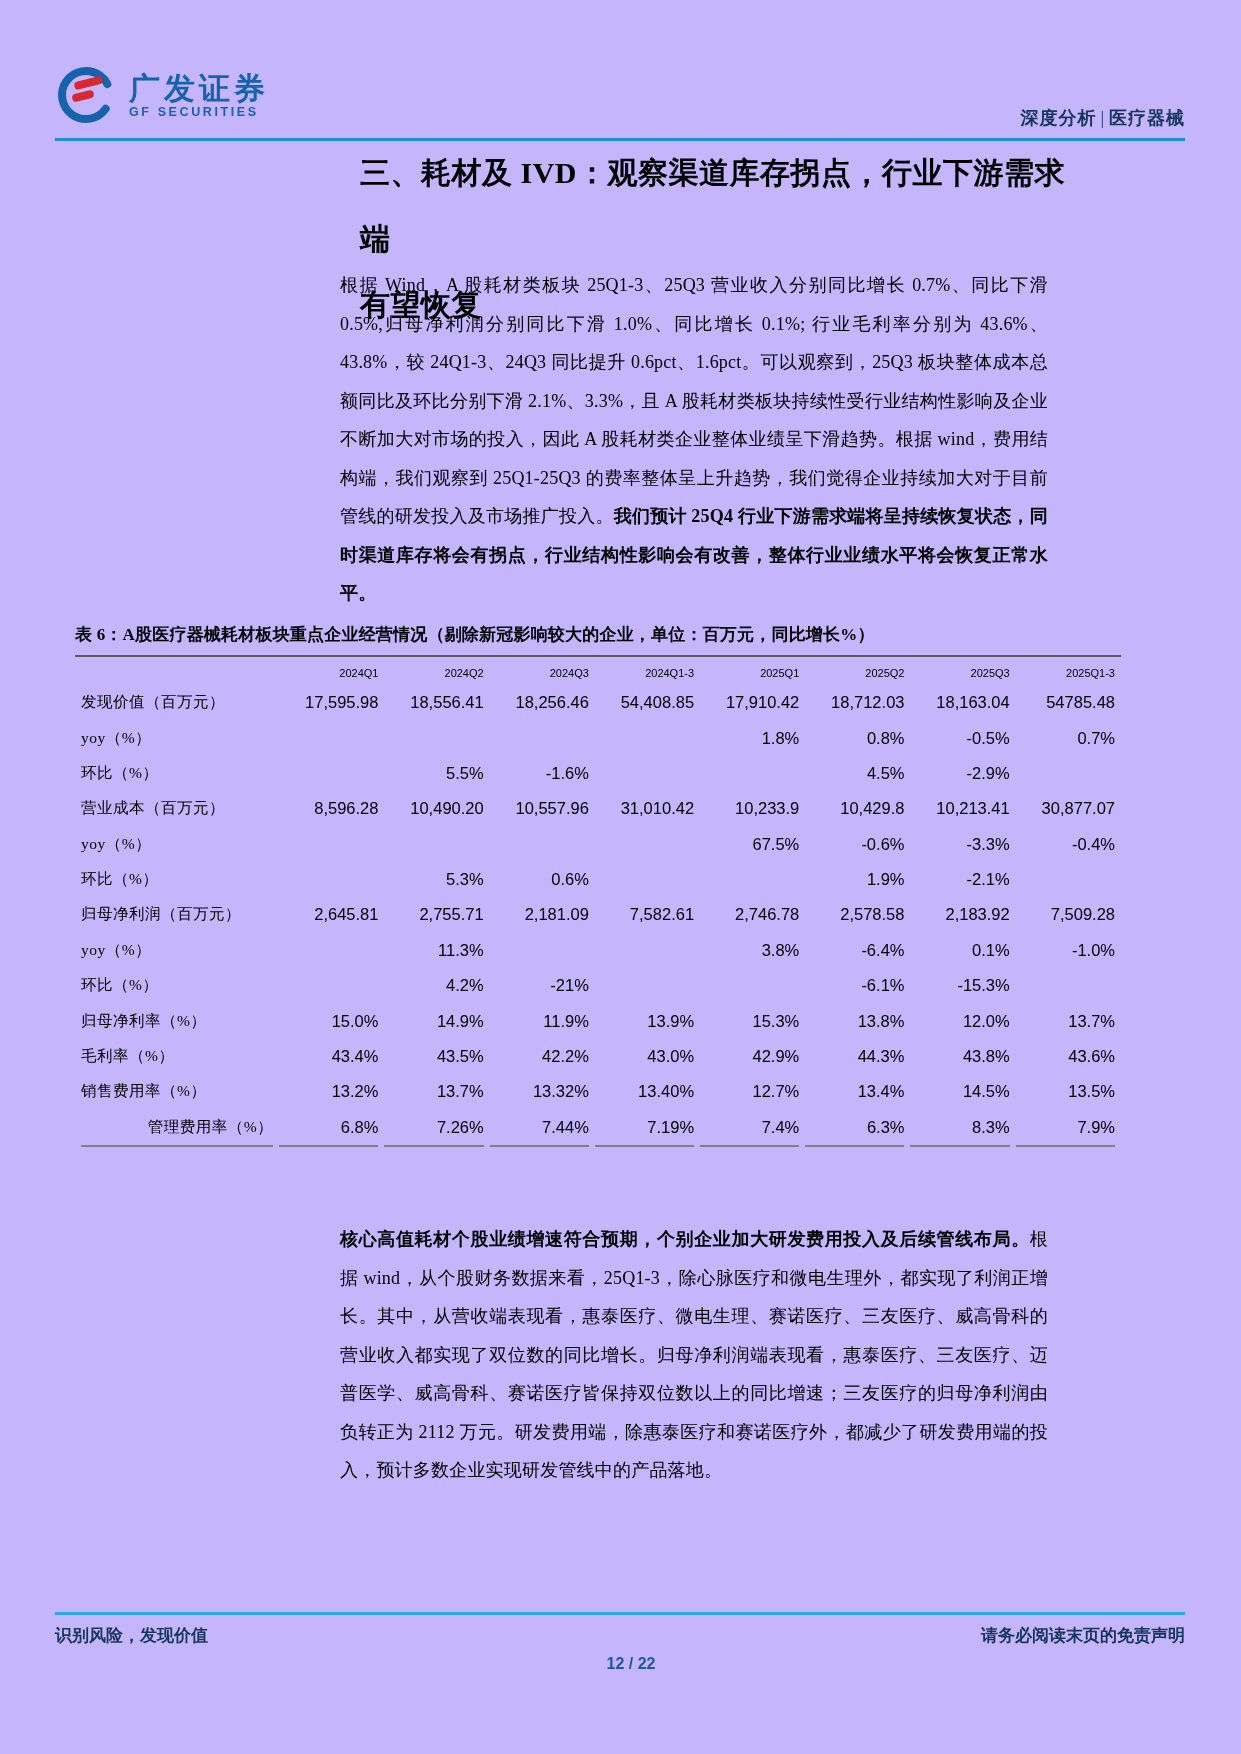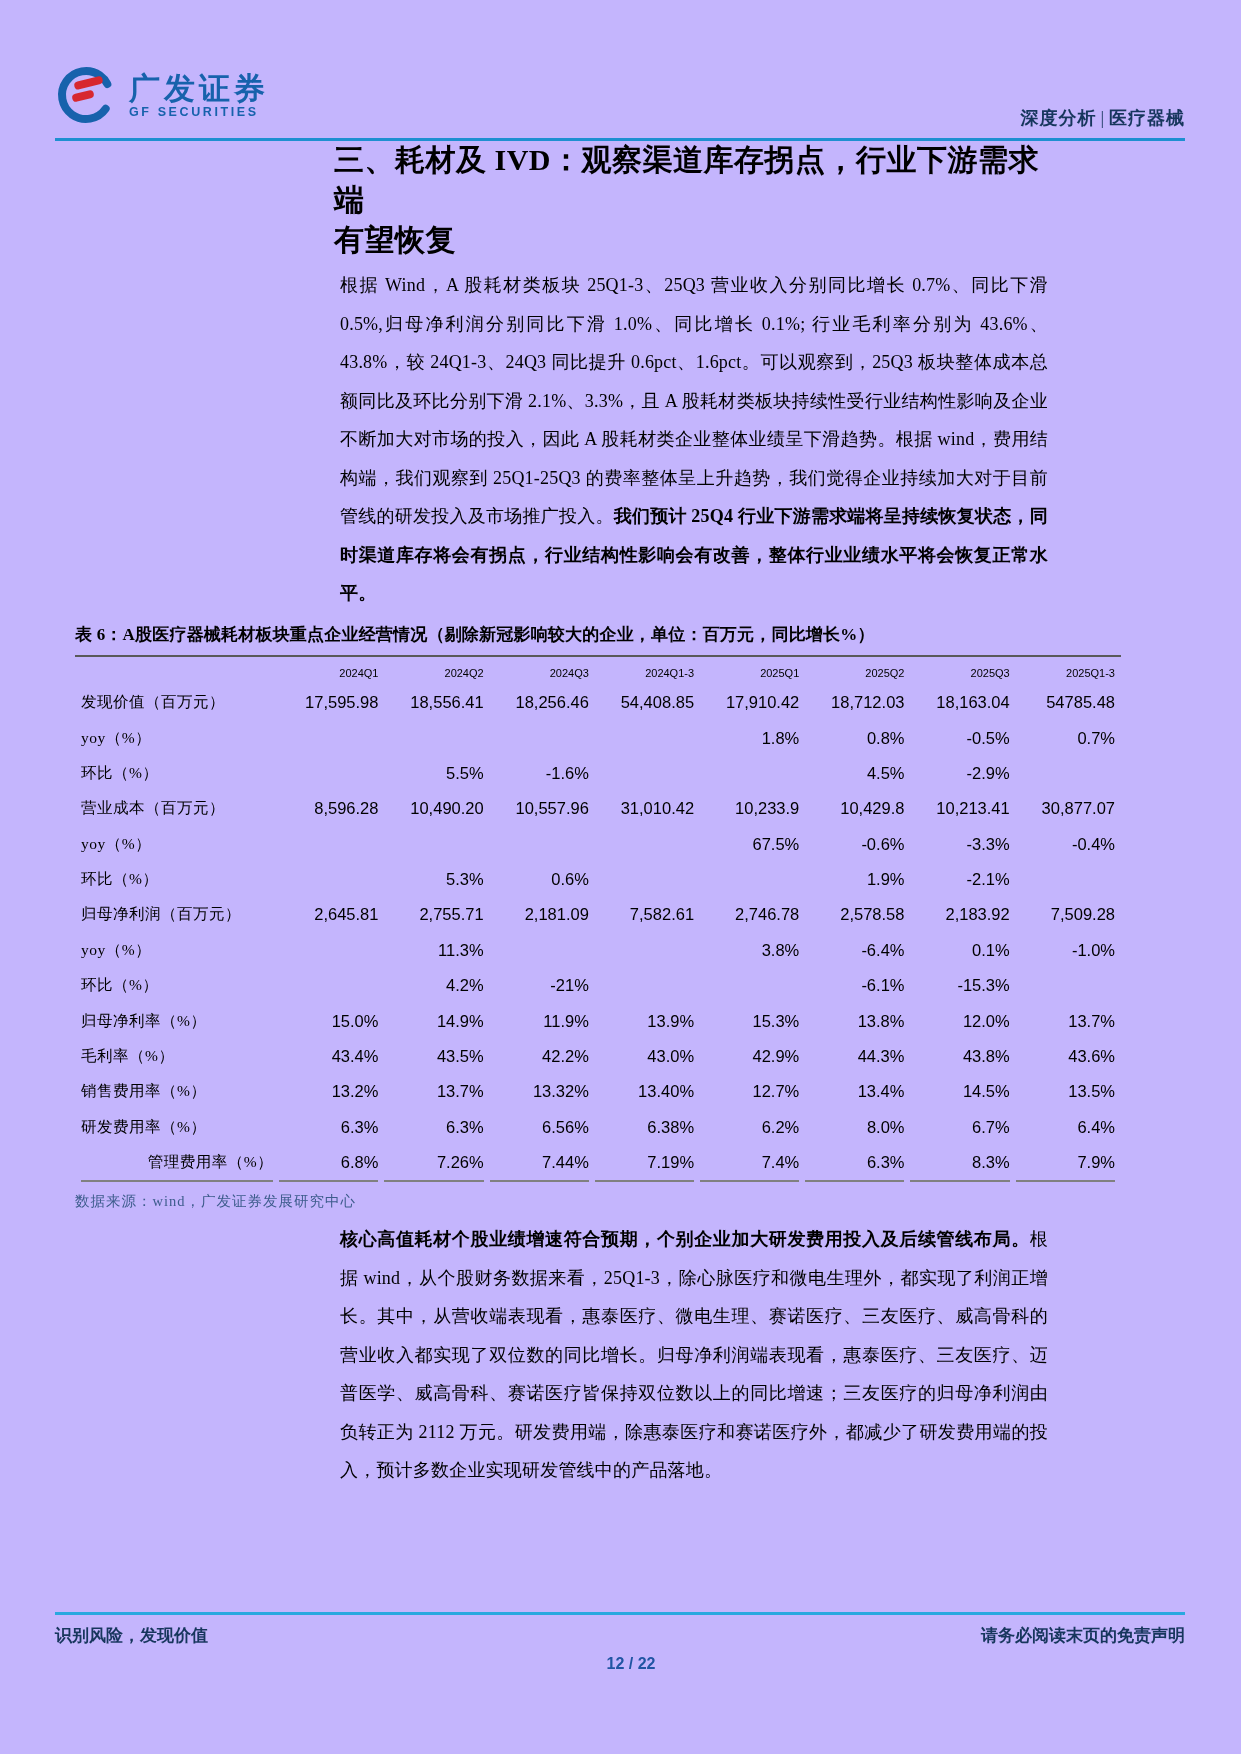--- a/index.html
+++ b/index.html
@@ -12,22 +12,22 @@
           border-bottom:3px solid #1e8fd0;padding-bottom:8px;}
   .logo{display:flex;align-items:center;gap:10px;}
   .logo-text .cn{font-size:31px;font-weight:bold;color:#1762ac;letter-spacing:4px;line-height:1.05;
                  font-family:"Liberation Sans","DejaVu Sans",sans-serif;}
   .logo-text .en{font-size:12.5px;font-weight:bold;color:#1762ac;letter-spacing:2.6px;
                  font-family:"Liberation Sans","DejaVu Sans",sans-serif;}
   .header-right{font-size:18px;font-weight:bold;color:#17365d;letter-spacing:1px;}
   .header-right .sep{margin:0 4px;font-weight:normal;}
 
   
-  .sec-title{position:absolute;left:334px;top:140px;width:712px;
-             font-size:30px;font-weight:bold;line-height:40px;letter-spacing:0.5px;}
+  .sec-title{position:absolute;left:360px;top:140px;width:712px;
+             font-size:30px;font-weight:bold;line-height:66px;letter-spacing:0.5px;}
 
   
   .para{position:absolute;left:340px;width:708px;font-size:18px;line-height:38.5px;
         text-align:justify;letter-spacing:0.2px;}
   .p1{top:266px;}
   .p2{top:1220px;}
   .para b{letter-spacing:0.2px;}
 
   
   .table-block{position:absolute;left:75px;top:623px;width:1046px;}
@@ -236,44 +236,32 @@
             <td>13.2%</td>
             <td>13.7%</td>
             <td>13.32%</td>
             <td>13.40%</td>
             <td>12.7%</td>
             <td>13.4%</td>
             <td>14.5%</td>
             <td>13.5%</td>
           </tr>
           <tr>
-            <td class="lbl">研发费用率（%）</td>
-            <td>6.3%</td>
-            <td>6.3%</td>
-            <td>6.56%</td>
-            <td>6.38%</td>
-            <td>6.2%</td>
-            <td>8.0%</td>
-            <td>6.7%</td>
-            <td>6.4%</td>
-          </tr>
-          <tr>
             <td class="lbl">管理费用率（%）</td>
             <td>6.8%</td>
             <td>7.26%</td>
             <td>7.44%</td>
             <td>7.19%</td>
             <td>7.4%</td>
             <td>6.3%</td>
             <td>8.3%</td>
             <td>7.9%</td>
           </tr>
         </tbody>
     </table>
-    <div class="tbl-source">数据来源：wind，广发证券发展研究中心</div>
   </div>
 
   <div class="para p2"><b>核心高值耗材个股业绩增速符合预期，个别企业加大研发费用投入及后续管线布局。</b><span>根据 wind，从个股财务数据来看，25Q1-3，除心脉医疗和微电生理外，都实现了利润正增长。其中，从营收端表现看，惠泰医疗、微电生理、赛诺医疗、三友医疗、威高骨科的营业收入都实现了双位数的同比增长。归母净利润端表现看，惠泰医疗、三友医疗、迈普医学、威高骨科、赛诺医疗皆保持双位数以上的同比增速；三友医疗的归母净利润由负转正为 2112 万元。研发费用端，除惠泰医疗和赛诺医疗外，都减少了研发费用端的投入，预计多数企业实现研发管线中的产品落地。</span></div>
 
   <div class="footer-rule"></div>
   <div class="footer-row">
     <span>识别风险，发现价值</span>
     <span>请务必阅读末页的免责声明</span>
   </div>
   <div class="page-num">12 / 22</div>

